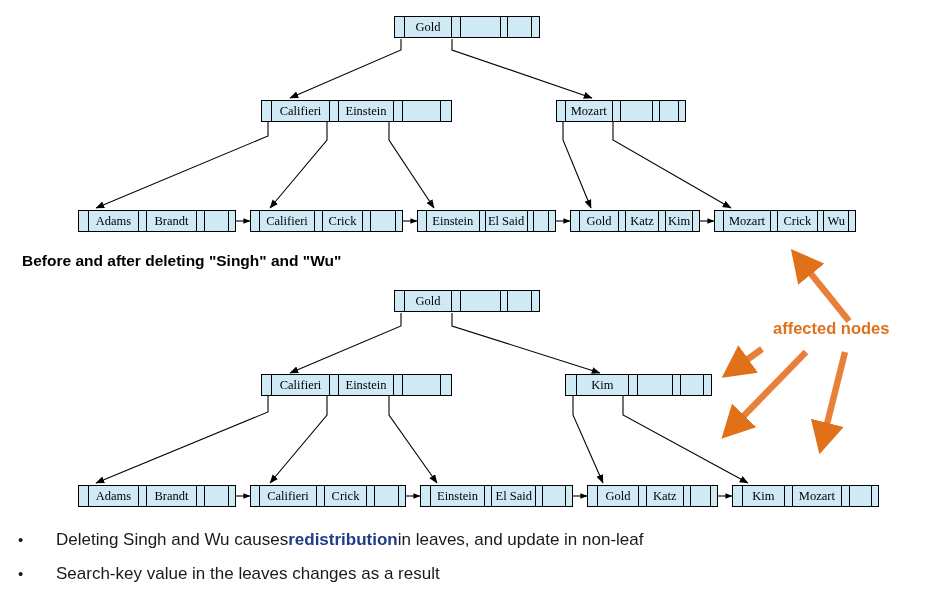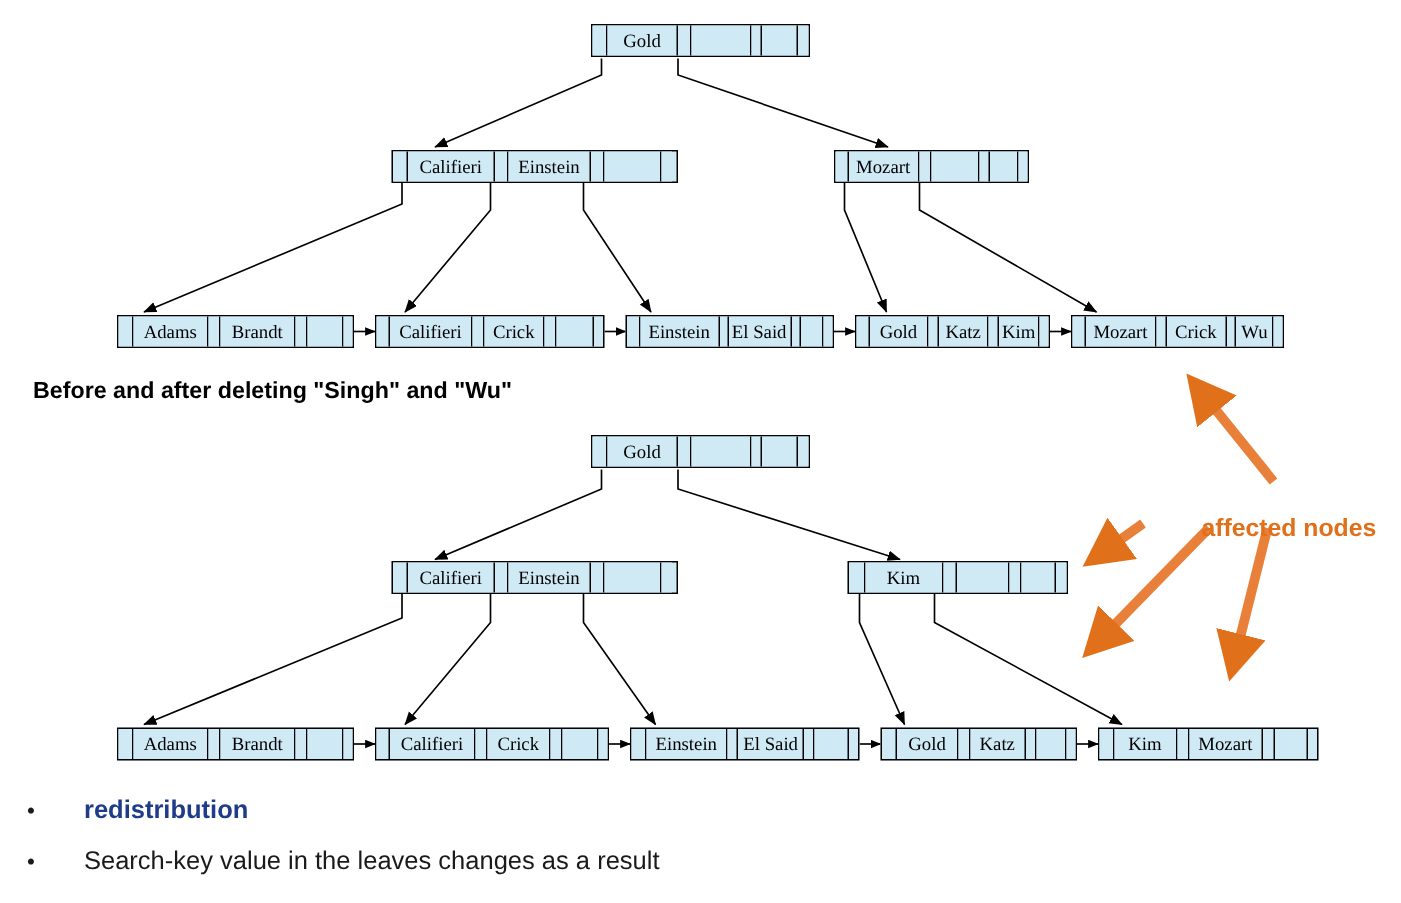--- a/index.html
+++ b/index.html
@@ -305,25 +305,27 @@
   <div class="node" style="left:732px; top:485px; width:147px;">
     <div class="cell ptr" style="width:10px;"></div>
     <div class="cell key" style="width:42px;">Kim</div>
     <div class="cell ptr" style="width:8px;"></div>
     <div class="cell key" style="width:50px;">Mozart</div>
     <div class="cell ptr" style="width:8px;"></div>
     <div class="cell blank" style="width:22px;"></div>
     <div class="cell ptr" style="width:6px;"></div>
   </div>
 
-  <div class="affected-label" style="left:773px; top:343px;margin-left:28px;">affected nodes</div>
+  <div class="affected-label" style="left:773px; top:319px;">affected nodes</div>
 
   <div class="bullet-row" style="left:18px; top:530px;">
     <span class="bullet-dot">•</span>
+    <span>Deleting Singh and Wu causes </span>
       <span class="kw">redistribution</span>
+      <span> in leaves, and update in non-leaf</span>
   </div>
 
   <div class="bullet-row" style="left:18px; top:564px;">
     <span class="bullet-dot">•</span>
     <span>Search-key value in the leaves changes as a result</span>
   </div>
 
 </div>
 
 </body></html>

